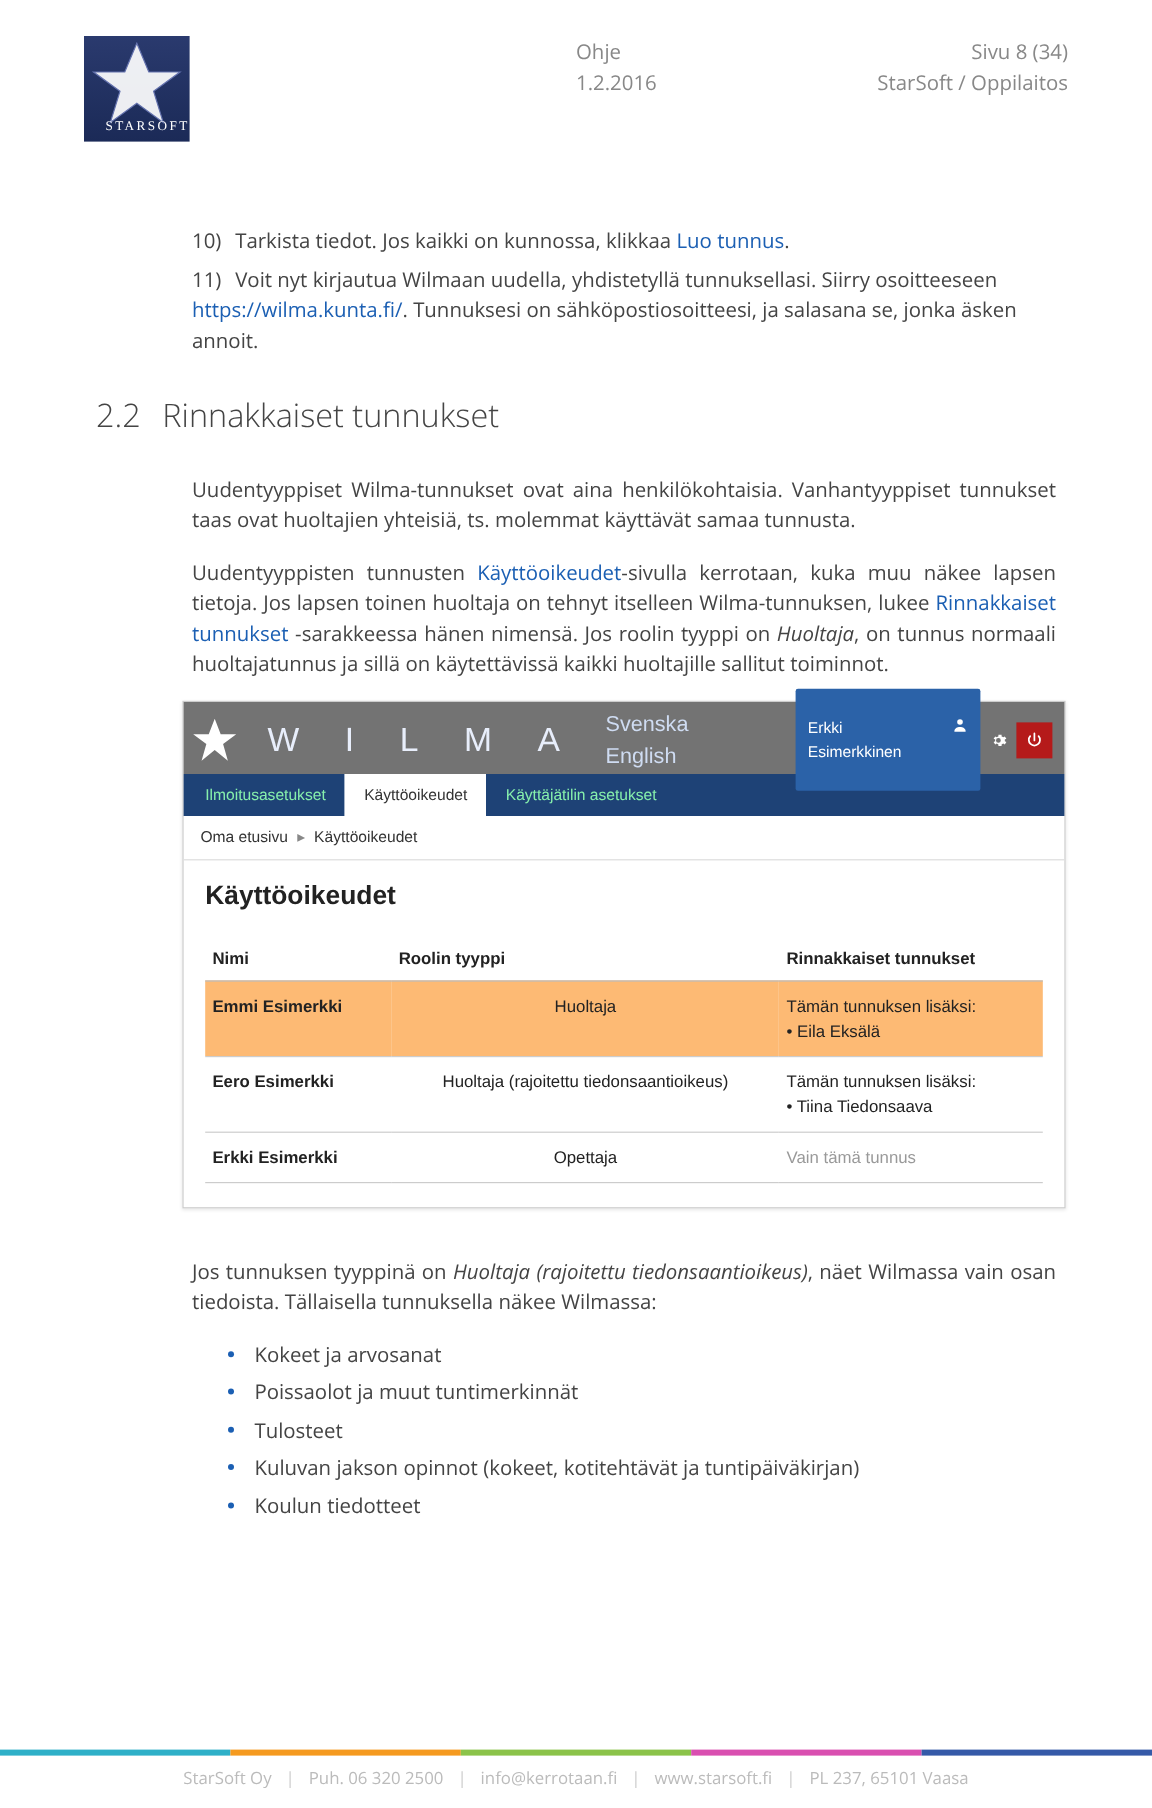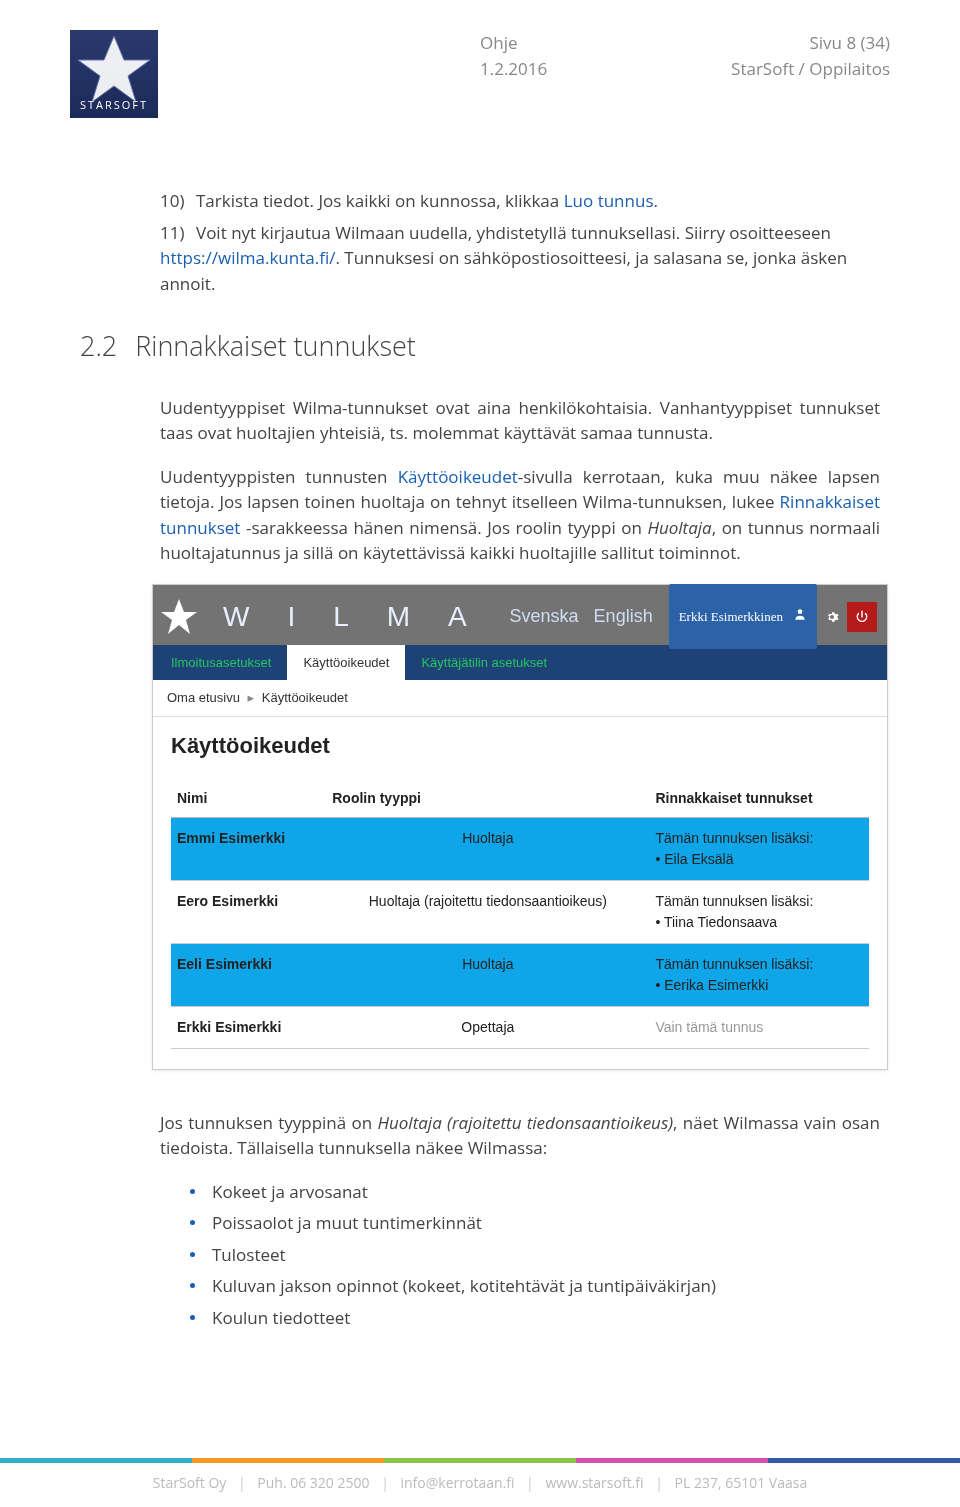--- a/index.html
+++ b/index.html
@@ -28,21 +28,21 @@
   }
   .logo {
     width: 88px; height: 88px;
     background: linear-gradient(#2a3a6e,#1b2a57);
     position: relative;
     overflow: hidden;
   }
   .logo svg { position:absolute; inset:0; }
   .logo-text {
     position:absolute; bottom:5px; left:0; right:0;
-    text-align:center; color:#fff; font-size:11px; letter-spacing:2px;
+    text-align:right; color:#fff; font-size:11px; letter-spacing:2px;font-family:Liberation Serif, serif;
   }
   .header-cols {
     flex: 1;
     display: flex;
     justify-content: space-between;
     padding-left: 320px;
     color: #888;
     font-size: 17px;
   }
   .header-col { text-align:left; }
@@ -82,58 +82,57 @@
     font-size:28px;
     letter-spacing:38px;
     font-weight:300;
     color:#e8eefb;
     padding-left:14px;
   }
   .wilma-langs { font-size:18px; color:#cfdcf2; }
   .wilma-langs span { margin-right:10px; cursor:pointer; }
   .wilma-user {
     background:#2b62a8; color:#fff; padding:23px 10px; font-size:13px;
-    display:flex; align-items:center; gap:10px; margin-left:6px;
+    display:flex; gap:10px; margin-left:6px;
     border-radius:2px;
-    font-family:Liberation Serif, serif;
   }
   .icon-btn {
     width:30px; height:30px; display:flex; align-items:center; justify-content:center;
     color:#fff; font-size:16px;
   }
   .icon-btn.power { background:#b51a1a; }
   .wilma-tabs {
     background:#1e4276;
     display:flex;
     padding-left:2px;
   }
   .wilma-tab {
     padding:8px 16px;
-    color:#22c55e;
+    color:#86efac;
     font-size:13px;
     cursor:pointer;
   }
   .wilma-tab.active { background:#fff; color:#333; }
   .wilma-crumb {
     padding:8px 14px; font-size:13px; color:#333; border-bottom:1px solid #ddd;
   }
   .wilma-crumb .sep { color:#888; margin:0 4px; }
   .wilma-body { padding: 12px 18px 20px 18px; }
   .wilma-h1 { font-size:22px; font-weight:bold; color:#222; margin-bottom:18px; }
   .wilma-intro { font-size:14px; color:#222; margin-bottom:10px; }
   .wilma-intro b { font-weight:bold; }
   table.wilma-table { width:100%; border-collapse:collapse; font-size:14px; }
   table.wilma-table th {
     text-align:left; font-weight:bold; color:#222; padding:8px 6px;
     border-bottom:1px solid #bbb; background:#fff;
   }
   table.wilma-table td {
     padding:10px 6px; color:#222; border-bottom:1px solid #ccc; vertical-align:top;
   }
-  table.wilma-table tr.odd td { background:#0ea5e9;margin-top:12px; }
+  table.wilma-table tr.odd td { background:#fdba74;margin-top:12px; }
   table.wilma-table td.dim { color:#999; }
   
   ul.bullets { list-style:none; padding-left: 30px; }
   ul.bullets li { position:relative; padding-left:22px; margin-bottom:6px; }
   ul.bullets li::before {
     content:""; position:absolute; left:0; top:10px;
     width:5px; height:5px; background:#1b5fb3; border-radius:50%;
   }
   
   .footer-bars {
@@ -251,25 +250,20 @@
             <tr class="odd">
               <td style="font-weight:bold;">Emmi Esimerkki</td>
               <td style="text-align:center;">Huoltaja</td>
               <td><span>Tämän tunnuksen lisäksi:</span><br><span>• Eila Eksälä</span></td>
             </tr>
             <tr>
               <td style="font-weight:bold;">Eero Esimerkki</td>
               <td style="text-align:center;">Huoltaja (rajoitettu tiedonsaantioikeus)</td>
               <td><span>Tämän tunnuksen lisäksi:</span><br><span>• Tiina Tiedonsaava</span></td>
             </tr>
-            <tr class="odd">
-              <td style="font-weight:bold;">Eeli Esimerkki</td>
-              <td style="text-align:center;">Huoltaja</td>
-              <td><span>Tämän tunnuksen lisäksi:</span><br><span>• Eerika Esimerkki</span></td>
-            </tr>
             <tr>
               <td style="font-weight:bold;">Erkki Esimerkki</td>
               <td style="text-align:center;">Opettaja</td>
               <td class="dim">Vain tämä tunnus</td>
             </tr>
           </tbody>
         </table>
       </div>
     </div>
 

